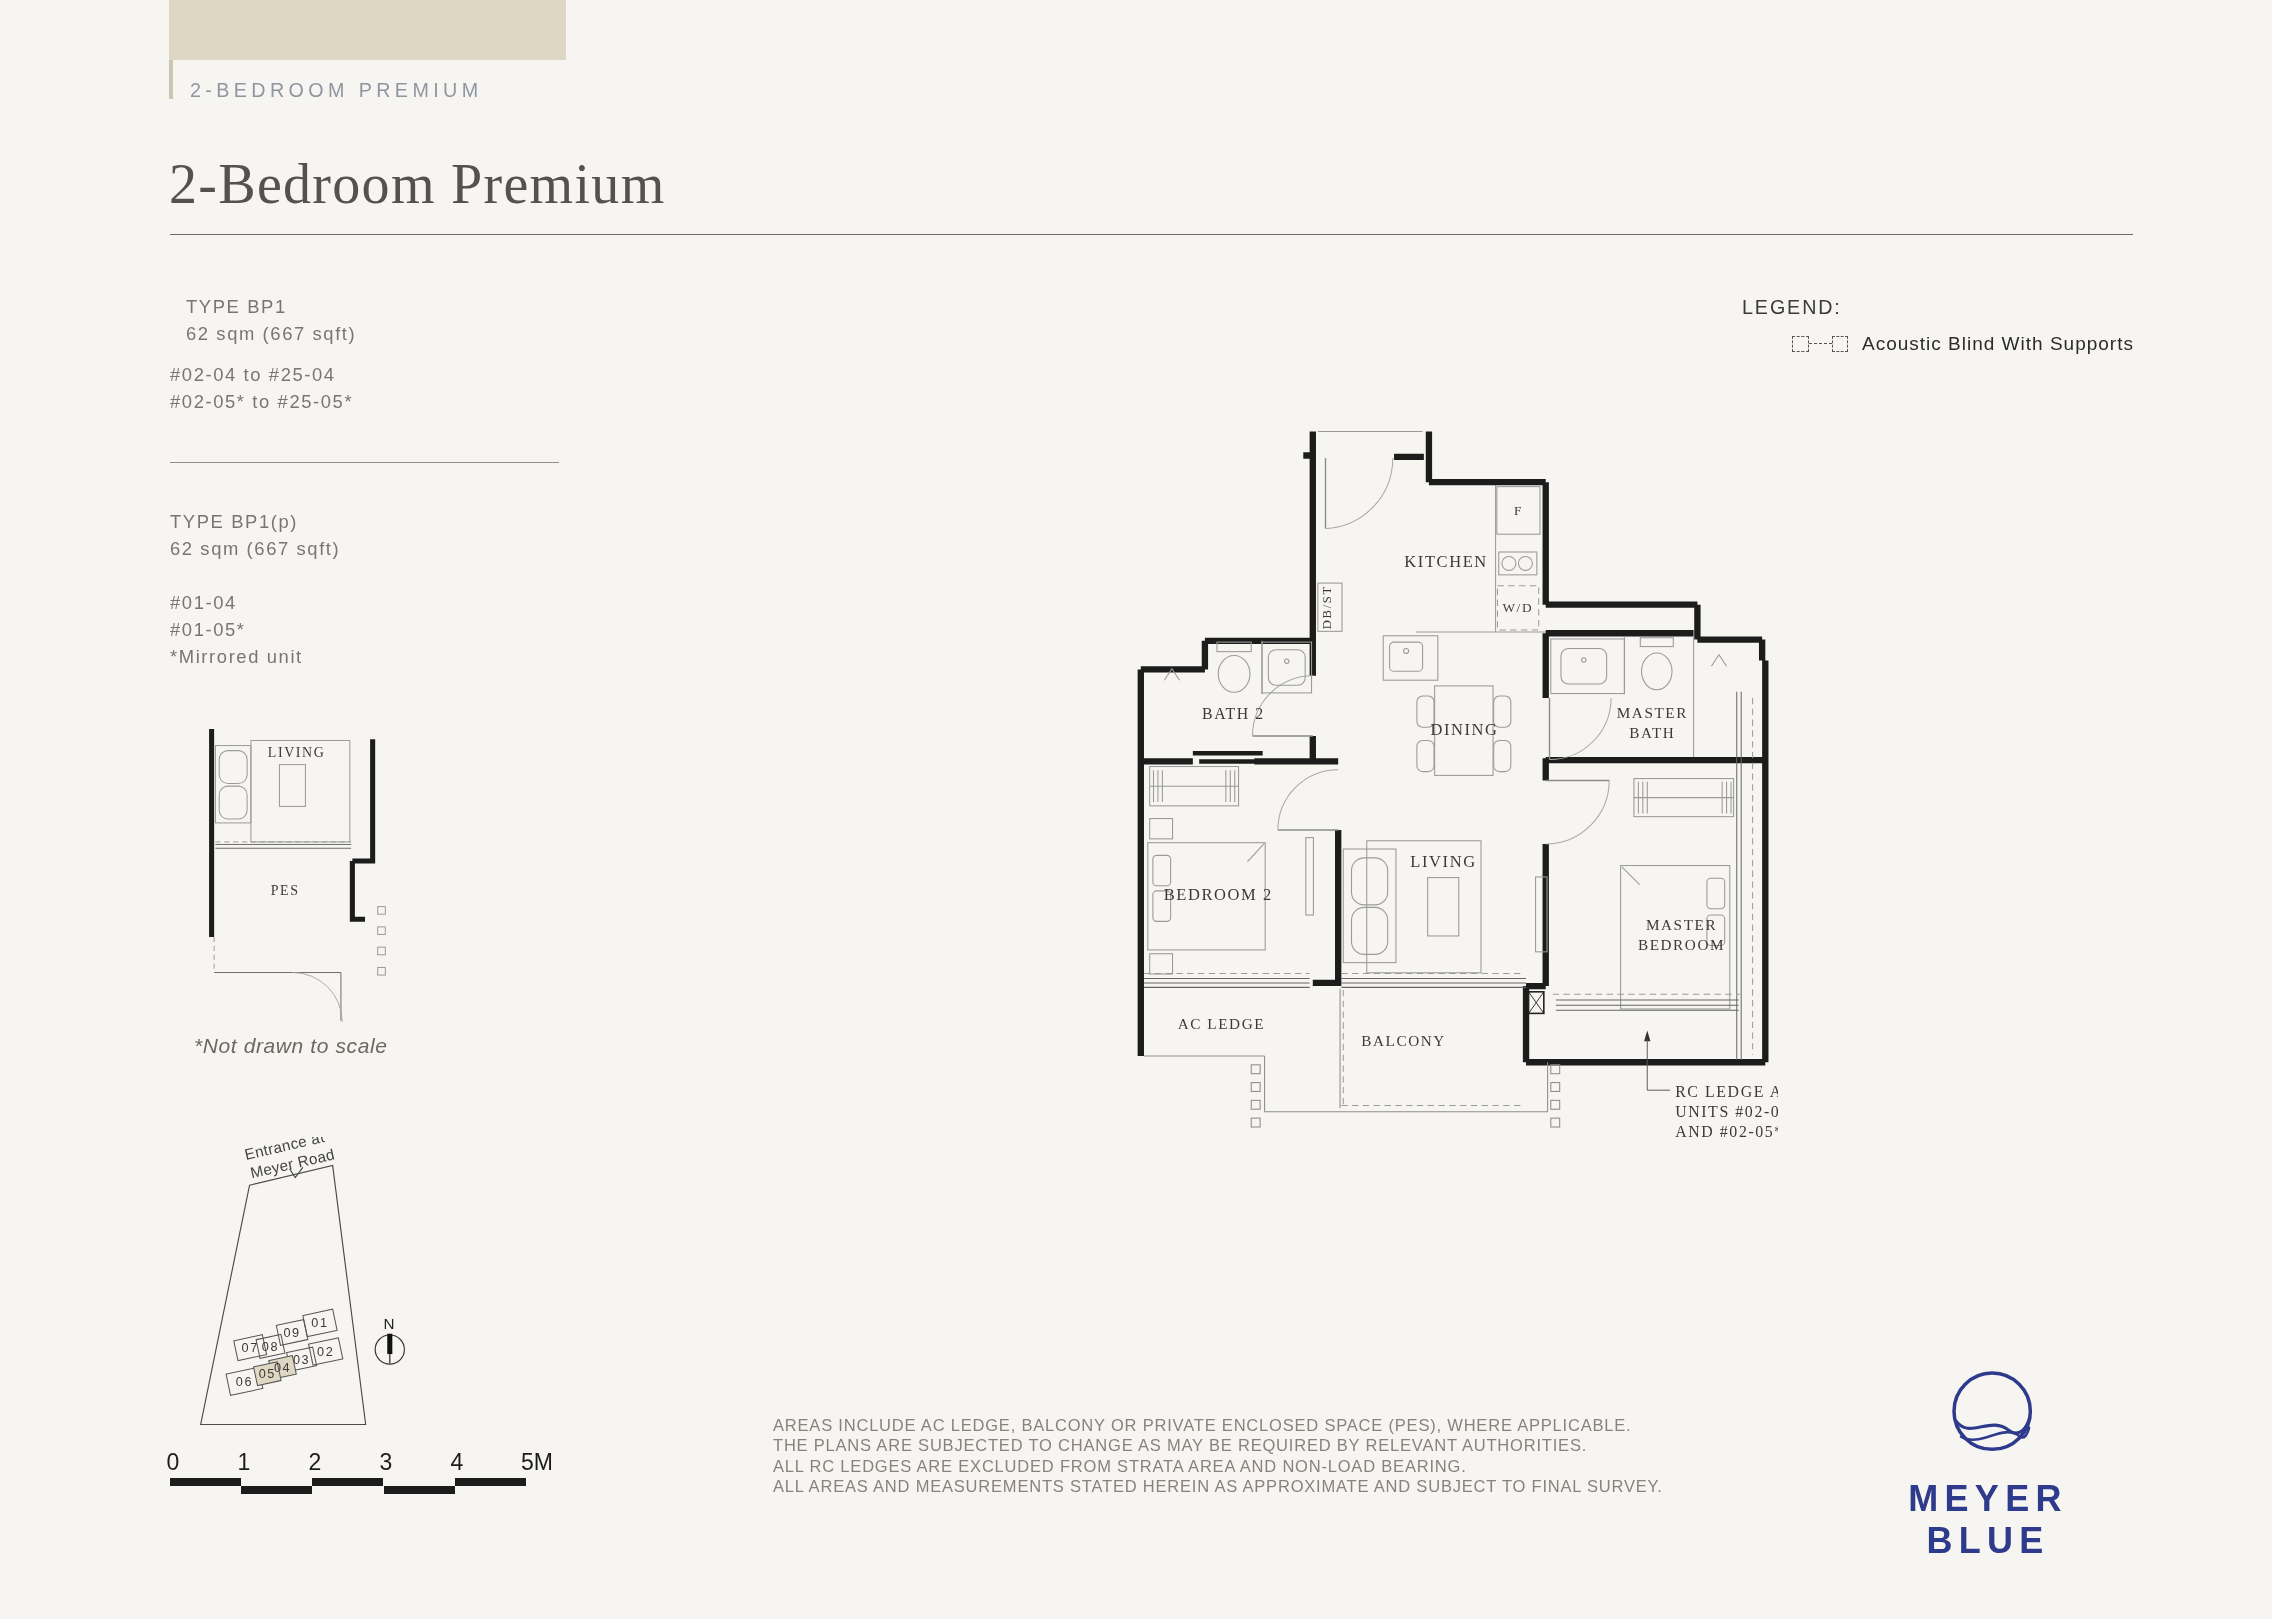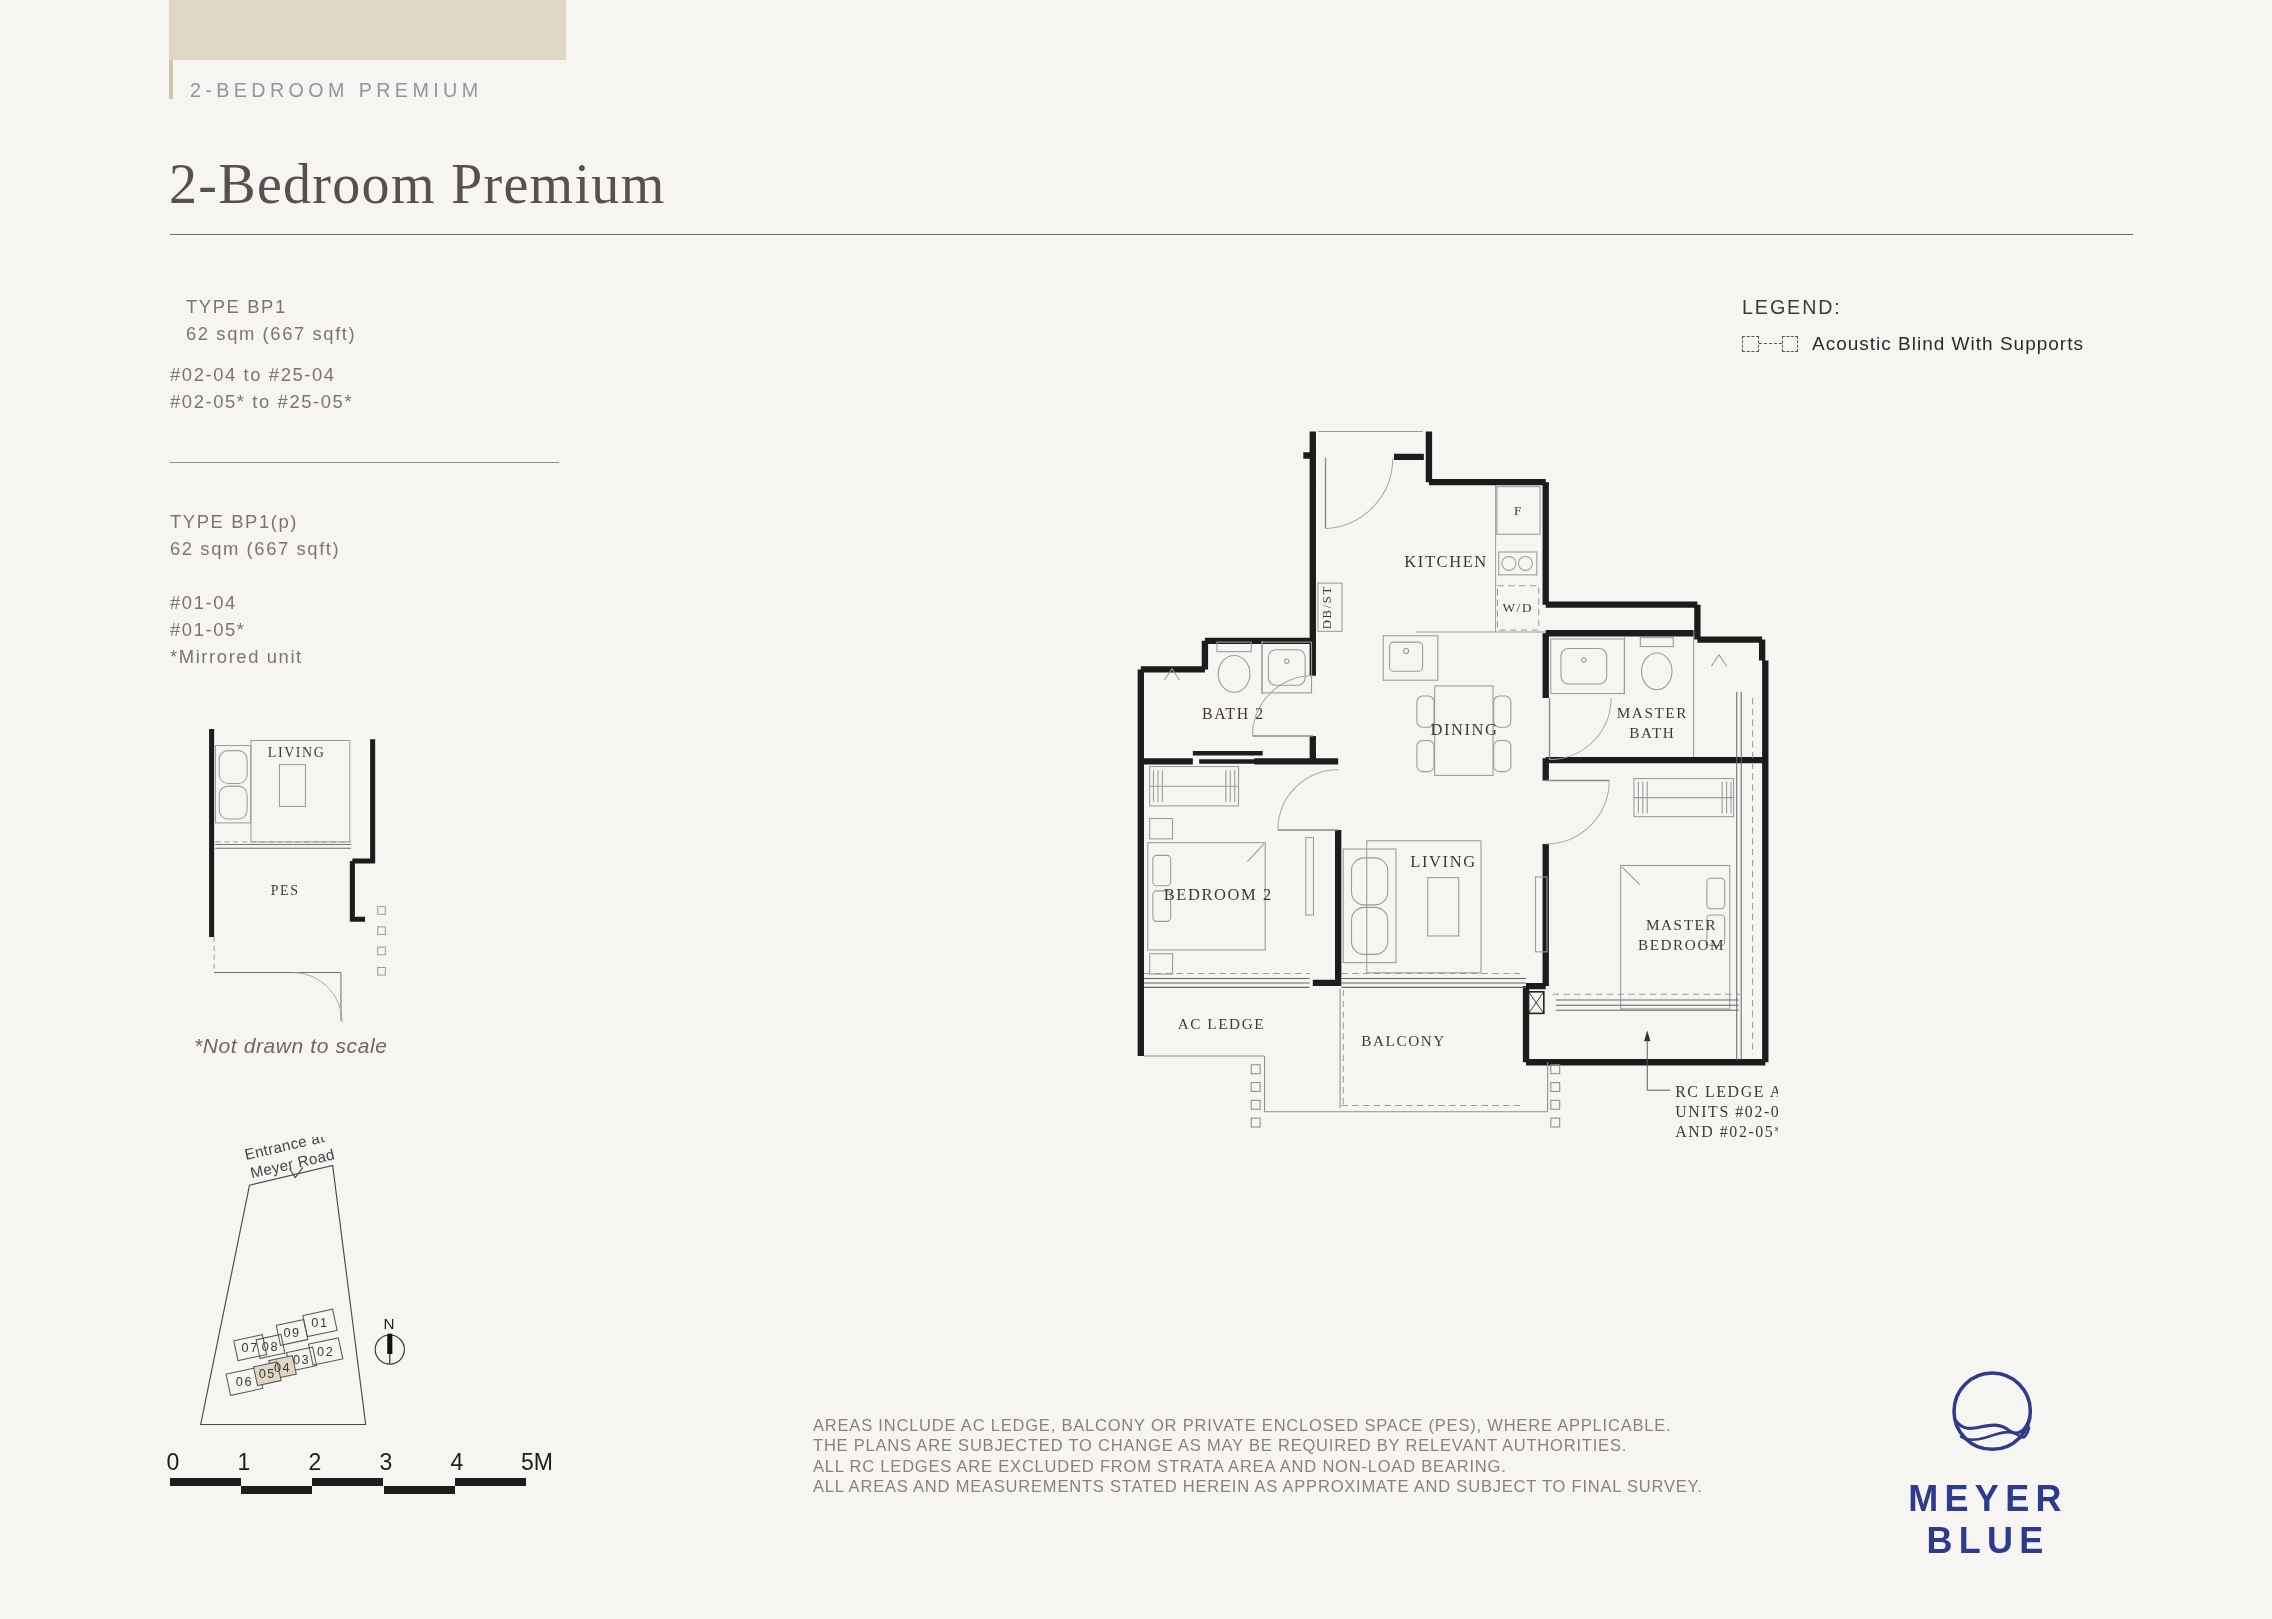--- a/index.html
+++ b/index.html
@@ -15,27 +15,27 @@
   .page-title { left:169px; top:152px; font-family:"Liberation Serif", serif; font-size:56px; font-weight:400; letter-spacing:1.3px; color:#575050; }
   .title-rule { left:170px; top:234px; width:1963px; height:1.3px; background:#6b6b6b; }
 
   
   .spec { color:#7c7470; font-size:18.4px; letter-spacing:1.6px; line-height:27px; }
   .spec-divider { left:170px; top:462px; width:389px; height:1.3px; background:#938c87; }
   .not-to-scale { left:194px; top:1034px; font-style:italic; font-size:21px; color:#6f6662; letter-spacing:0.6px; }
 
   
   .legend-heading { left:1742px; top:296px; font-size:19.7px; letter-spacing:1.9px; color:#3a3a3a; }
-  .legend-row { left:1742px; top:333px; height:21.6px; display:flex; align-items:center; }
+  .legend-row { left:1792px; top:333px; height:21.6px; display:flex; align-items:center; }
   .lg-sq { width:16.5px; height:16.5px; border:1.3px dashed #555; }
   .lg-dash { width:23px; height:0; border-top:1.3px dashed #555; }
   .legend-label { margin-left:14px; font-size:19px; letter-spacing:1px; color:#2b2b2b; }
 
   
-  .disclaimer { left:773px; top:1415px; font-size:16.5px; letter-spacing:0.8px; color:#8a817d; line-height:20.3px;margin-left:40px; }
+  .disclaimer { left:773px; top:1415px; font-size:16.5px; letter-spacing:0.8px; color:#8a817d; line-height:20.3px; }
 
   
   .sb-num { position:absolute; top:1449px; font-size:23px; color:#1c1c1c; transform:translateX(-50%); }
   .sb-seg { position:absolute; height:8.3px; background:#1c1c1c; width:71px; }
 
   
   .logo-word { left:1842px; top:1478px; width:292px; text-align:center; font-size:36px; letter-spacing:6.3px; color:#2e3a8c; font-weight:700; }
 
   svg text { font-family:"Liberation Serif", serif; fill:#3e3936; letter-spacing:2.5px; }
   .sans-t { font-family:"Liberation Sans", sans-serif !important; }

